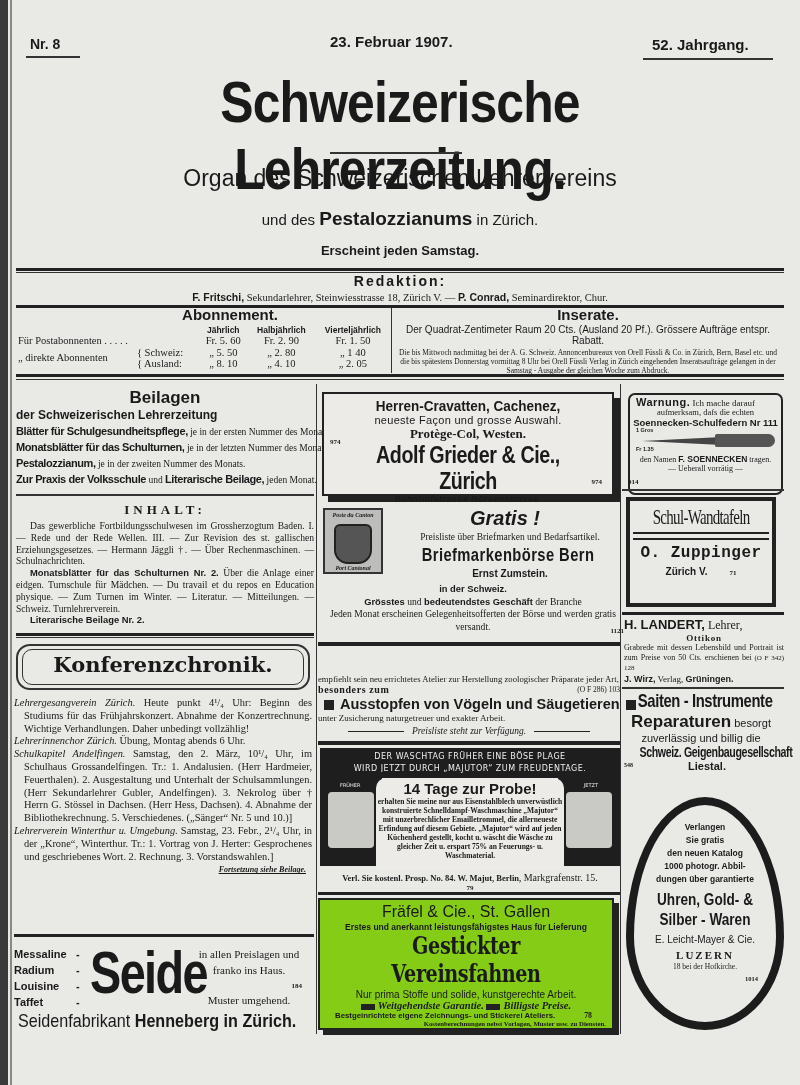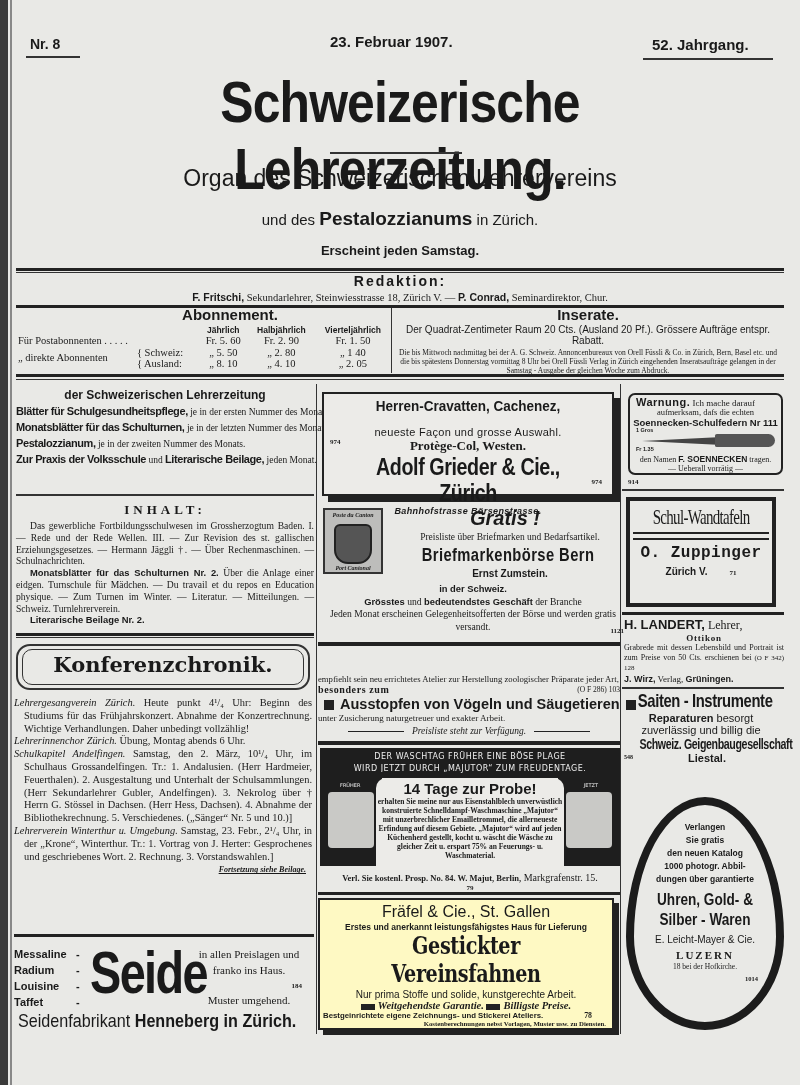--- a/index.html
+++ b/index.html
@@ -48,21 +48,21 @@
 
   
   .ins-box { left: 394px; top: 306px; width: 388px; text-align: center; }
   .ins-h { font: bold 15px "Liberation Sans", sans-serif; }
   .ins-1 { font: 10px "Liberation Sans Narrow", "Liberation Sans", sans-serif; margin-top: 1px; }
   .ins-2 { font: 7.5px "Liberation Serif", serif; line-height: 9px; margin-top: 2px; padding: 0 3px; }
 
   
   .beil { left: 16px; top: 388px; width: 298px; }
   .beil-h { text-align: center; font: bold 17px "Liberation Sans", sans-serif; }
-  .beil-sub { text-align: center; font: bold 12px "Liberation Sans", sans-serif; margin-bottom: 2px; }
+  .beil-sub { font: bold 12px "Liberation Sans", sans-serif; margin-bottom: 2px; }
   .beil-item { font: 9.5px "Liberation Serif", serif; line-height: 16px; white-space: nowrap; }
   .beil-item b { font: bold 11px "Liberation Sans Narrow", "Liberation Sans", sans-serif; letter-spacing: -0.4px; }
 
   
   .inh { left: 16px; top: 502px; width: 298px; }
   .inh-h { text-align: center; font: bold 13px "Liberation Serif", serif; letter-spacing: 4px; margin-bottom: 2px; }
   .inh-p { font: 9.6px "Liberation Serif", serif; line-height: 11.8px; text-align: justify; }
   .inh-p b { font-family: "Liberation Sans", sans-serif; font-size: 9.4px; }
   .indent { text-indent: 14px; }
 
@@ -81,21 +81,21 @@
   .seide-list span.d { position: absolute; left: 62px; }
   .seide-big { position: absolute; left: 76px; top: 0; font: bold 60px "Liberation Sans Narrow", "Liberation Sans", sans-serif; transform: scaleX(0.78); transform-origin: left; letter-spacing: -2px; }
   .seide-right { position: absolute; left: 170px; top: 8px; width: 130px; text-align: center; font: 11px "Liberation Serif", serif; line-height: 16px; }
   .seide-num { position: absolute; right: 12px; top: 44px; font: bold 7px "Liberation Serif", serif; }
   .seide-bottom { position: absolute; left: 4px; top: 72px; font: bold 19px "Liberation Sans Narrow", "Liberation Sans", sans-serif; transform: scaleX(0.85); transform-origin: left; white-space: nowrap; }
   .seide-bottom .light { font-weight: normal; }
 
   
   .ad-grieder { left: 322px; top: 392px; width: 292px; height: 104px; border: 2px solid #222; background: #ecebe8; text-align: center; box-shadow: 6px 6px 0 #222; }
   .g1 { font: bold 15px "Liberation Sans Narrow", "Liberation Sans", sans-serif; margin-top: 3px; transform: scaleX(0.9); }
-  .g2 { font: 11px "Liberation Sans", sans-serif; letter-spacing: 0.3px; margin-top: 12px; }
+  .g2 { font: 11px "Liberation Sans", sans-serif; letter-spacing: 0.3px; }
   .g3 { font: bold 13px "Liberation Serif", serif; }
   .g4 { font: bold 24px "Liberation Sans Narrow", "Liberation Sans", sans-serif; transform: scaleX(0.82); letter-spacing: -0.5px; line-height: 26px; }
   .g5 { font: italic bold 9px "Liberation Sans", sans-serif; letter-spacing: 0.4px; }
   .gnum { position: absolute; font: bold 7px "Liberation Serif", serif; }
 
   .ad-gratis { left: 320px; top: 505px; width: 300px; height: 132px; }
   .stamp { position: absolute; left: 3px; top: 3px; width: 60px; height: 66px; border: 2px solid #333; background: #bdbdbb; }
   .stamp-inner { position: absolute; left: 9px; top: 14px; width: 38px; height: 40px; border-radius: 6px 6px 14px 14px; background: #555; border: 2px solid #222; }
   .stamp-t { position: absolute; left: 0; width: 56px; text-align: center; font: italic bold 6px "Liberation Serif", serif; }
   .gr-h { position: absolute; left: 70px; width: 230px; top: 2px; text-align: center; font: italic bold 20px "Liberation Sans", sans-serif; }
@@ -123,33 +123,33 @@
   .mj-side { position: absolute; top: 24px; width: 62px; height: 94px; background: #1e1e1e; }
   .mj-center { position: absolute; left: 56px; top: 30px; width: 188px; height: 92px; background: #ecebe8; border-radius: 10px 10px 0 0; text-align: center; }
   .mj-h { font: bold 15px "Liberation Sans", sans-serif; margin-top: 2px; }
   .mj-t { font: bold 7.5px "Liberation Serif", serif; line-height: 9px; }
   .mj-pic { position: absolute; width: 46px; height: 56px; background: #c9c9c6; border-radius: 4px; }
   .mj-lbl { position: absolute; font: 5px "DejaVu Sans", sans-serif; color: #eee; }
   .mj-foot { position: absolute; left: 0; width: 300px; top: 124px; text-align: center; font: bold 8.5px "Liberation Serif", serif; white-space: nowrap; }
   .mj-foot span.small { font-weight: normal; font-size: 10px; }
   .mj-num { position: absolute; left: 0; width: 300px; top: 136px; text-align: center; font: bold 7px "Liberation Serif", serif; }
 
-  .ad-fraefel { left: 318px; top: 898px; width: 296px; height: 132px; border: 2px solid #222; background: #fef9c3; box-shadow: 5px 5px 0 #222; text-align: center; }
+  .ad-fraefel { left: 318px; top: 898px; width: 296px; height: 132px; border: 2px solid #222; background: #84cc16; box-shadow: 5px 5px 0 #222; text-align: center; }
   .f1 { font: 16px "Liberation Sans", sans-serif; margin-top: 3px; }
   .f2 { font: bold 8.5px "Liberation Sans Narrow", "Liberation Sans", sans-serif; margin-top: 1px; }
   .f3 { font: bold 24px "DejaVu Serif", serif; transform: scaleX(0.8); letter-spacing: -0.5px; line-height: 28px; }
   .f4 { font: 10px "Liberation Sans", sans-serif; margin-top: 1px; }
   .f5 { font: italic bold 10.5px "Liberation Serif", serif; }
-  .f6 { font: bold 7.8px "Liberation Sans", sans-serif; text-align: left; padding-left: 3px; }
+  .f6 { font: bold 7.8px "Liberation Sans", sans-serif; text-align: left; padding-left: 15px; }
   .f6 .num { float: right; padding-right: 20px; font-family: "Liberation Serif", serif; }
   .f7 { font: bold 6.8px "Liberation Serif", serif; text-align: right; padding-right: 6px; }
   .hand { display: inline-block; width: 14px; height: 6px; background: #222; vertical-align: middle; margin-right: 3px; }
 
   
-  .ad-warn { left: 628px; top: 393px; width: 155px; height: 82px; border: 2px solid #222; border-radius: 7px; text-align: center; }
+  .ad-warn { left: 628px; top: 393px; width: 155px; height: 102px; border: 2px solid #222; border-radius: 7px; text-align: center; }
   .w1 { font: 9px "Liberation Serif", serif; text-align: left; padding-left: 6px; margin-top: 1px; }
   .w1 b { font: bold 11px "Liberation Sans", sans-serif; letter-spacing: 0.5px; }
   .w2 { font: 8.5px "Liberation Serif", serif; line-height: 9px; }
   .w3 { font: bold 9.5px "Liberation Sans", sans-serif; }
   .pen { position: relative; height: 24px; margin: 1px 4px; }
   .pen-body { position: absolute; right: 2px; top: 5px; width: 60px; height: 13px; background: #555; border-radius: 2px 7px 7px 2px; }
   .pen-nib { position: absolute; left: 8px; top: 8px; width: 0; height: 0; border-top: 4px solid transparent; border-bottom: 4px solid transparent; border-right: 80px solid #444; }
   .pen-l1 { position: absolute; left: 2px; top: -2px; font: bold 5.5px "Liberation Sans", sans-serif; }
   .pen-l2 { position: absolute; left: 2px; top: 17px; font: bold 5.5px "Liberation Sans", sans-serif; }
   .w4 { font: 8px "Liberation Serif", serif; }
@@ -169,21 +169,21 @@
   .l1 b { font: bold 13px "Liberation Sans", sans-serif; }
   .l2 { text-align: center; font: bold 9px "Liberation Serif", serif; letter-spacing: 0.8px; }
   .l3 { font: 8px "Liberation Serif", serif; line-height: 9.6px; text-align: justify; }
   .l3 .num { font-size: 7px; }
   .l4 { font: 9px "Liberation Serif", serif; white-space: nowrap; }
   .l4 b { font-family: "Liberation Sans", sans-serif; }
 
   .ad-saiten { left: 620px; top: 690px; width: 162px; text-align: center; }
   .s1 { font: bold 19px "Liberation Sans Narrow", "Liberation Sans", sans-serif; transform: scaleX(0.78); white-space: nowrap; letter-spacing: -0.5px; }
   .s2 { font: 11px "Liberation Sans", sans-serif; }
-  .s2 b { font-size: 11px; }
+  .s2 b { font-size: 17px; }
   .s3 { font: 11px "Liberation Sans", sans-serif; }
   .s4 { font: bold 14px "Liberation Sans Narrow", "Liberation Sans", sans-serif; transform: scaleX(0.76); white-space: nowrap; letter-spacing: -0.5px; }
   .s5 { font: bold 11px "Liberation Sans", sans-serif; position: relative; padding-left: 12px; }
   .s5 .num { position: absolute; left: 4px; top: 2px; font: bold 6px "Liberation Serif", serif; }
 
   .ad-egg { left: 626px; top: 797px; width: 158px; height: 233px; border: 8px solid #1c1c1c; border-radius: 50% 50% 50% 50% / 60% 60% 40% 40%; text-align: center; }
   .e1 { font: bold 8.5px "Liberation Sans Narrow", "Liberation Sans", sans-serif; line-height: 13px; margin-top: 16px; }
   .e2 { font: bold 16px "Liberation Sans Narrow", "Liberation Sans", sans-serif; line-height: 20px; transform: scaleX(0.85); margin-top: 4px; }
   .e3 { font: 10px "Liberation Sans", sans-serif; margin-top: 4px; }
   .e4 { font: bold 11px "Liberation Serif", serif; letter-spacing: 2px; margin-top: 4px; }
@@ -254,20 +254,21 @@
   <div class="ins-2">Die bis Mittwoch nachmittag bei der A. G. Schweiz. Annoncenbureaux von Orell Füssli &amp; Co. in Zürich, Bern, Basel etc. und die bis spätestens Donnerstag vormittag 8 Uhr bei Orell Füssli Verlag in Zürich eingehenden Inseratsaufträge gelangen in der Samstag - Ausgabe der gleichen Woche zum Abdruck.</div>
 </div>
 
 <div class="rule-thick" style="left:16px; top:374px; width:768px;"></div>
 <div class="rule-thin" style="left:16px; top:379px; width:768px;"></div>
 
 <div class="vrule" style="left:316px; top:384px; height:650px;"></div>
 <div class="vrule" style="left:620px; top:384px; height:650px;"></div>
 
 <div class="abs beil">
+  <div class="beil-h">Beilagen</div>
   <div class="beil-sub">der Schweizerischen Lehrerzeitung</div>
   <div class="beil-item"><b>Blätter für Schulgesundheitspflege,</b><span> je in der ersten Nummer des Monats.</span></div>
   <div class="beil-item"><b>Monatsblätter für das Schulturnen,</b><span> je in der letzten Nummer des Monats.</span></div>
   <div class="beil-item"><b>Pestalozzianum,</b><span> je in der zweiten Nummer des Monats.</span></div>
   <div class="beil-item"><b>Zur Praxis der Volksschule</b><span> und </span><b>Literarische Beilage,</b><span> jeden Monat.</span></div>
 </div>
 <div class="rule-thin" style="left:16px; top:494px; width:298px; height:2px;"></div>
 
 <div class="abs inh">
   <div class="inh-h">INHALT:</div>

